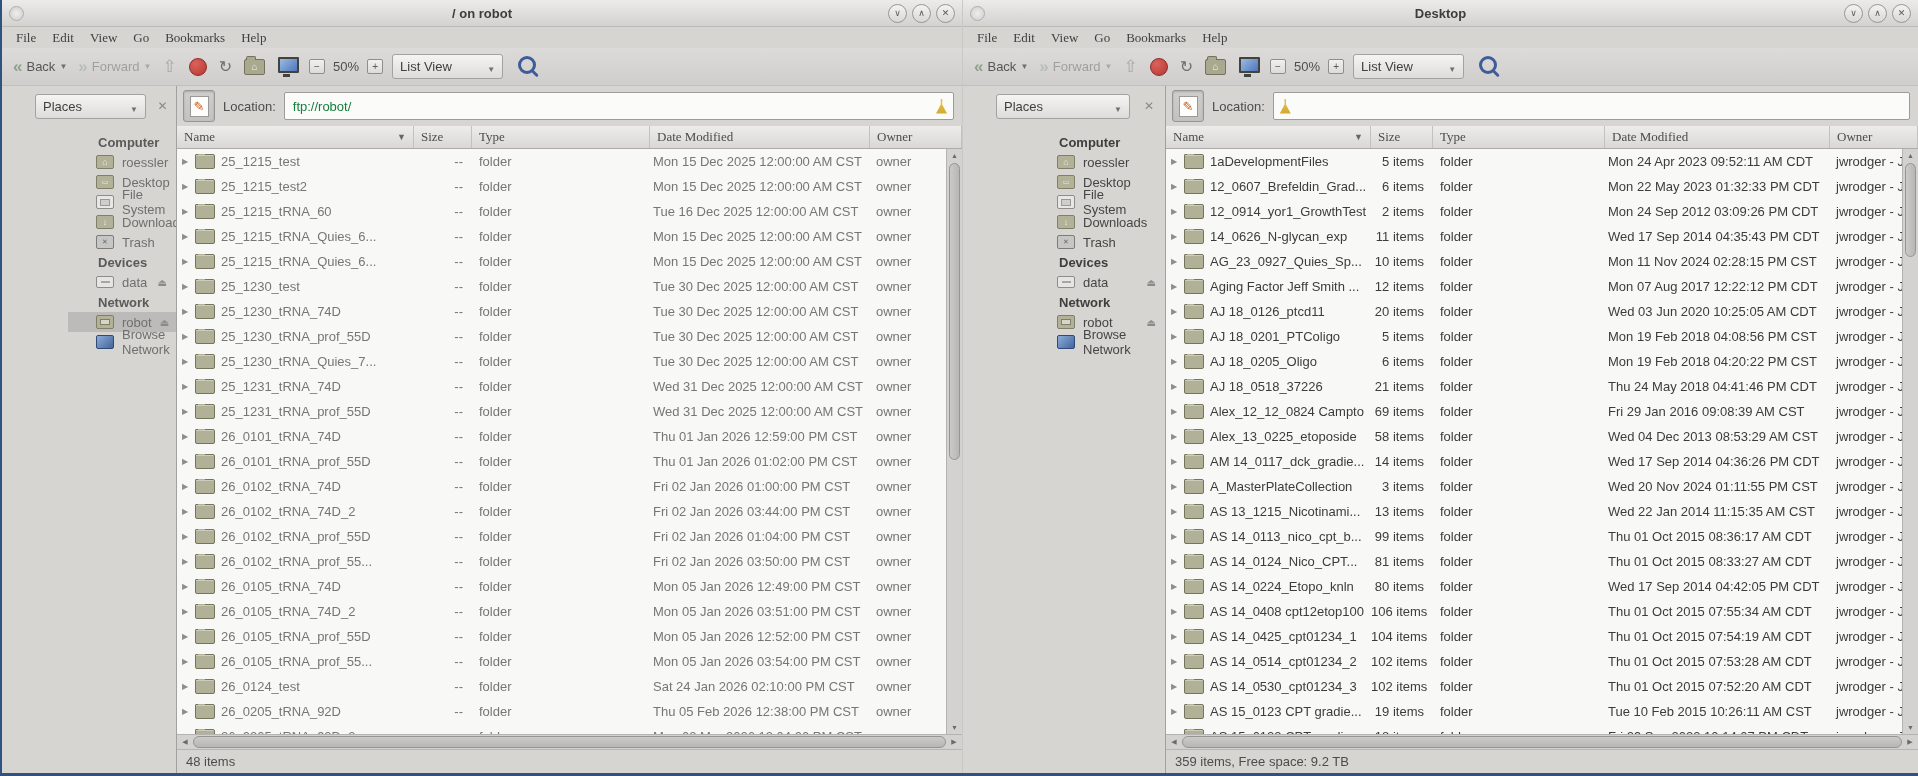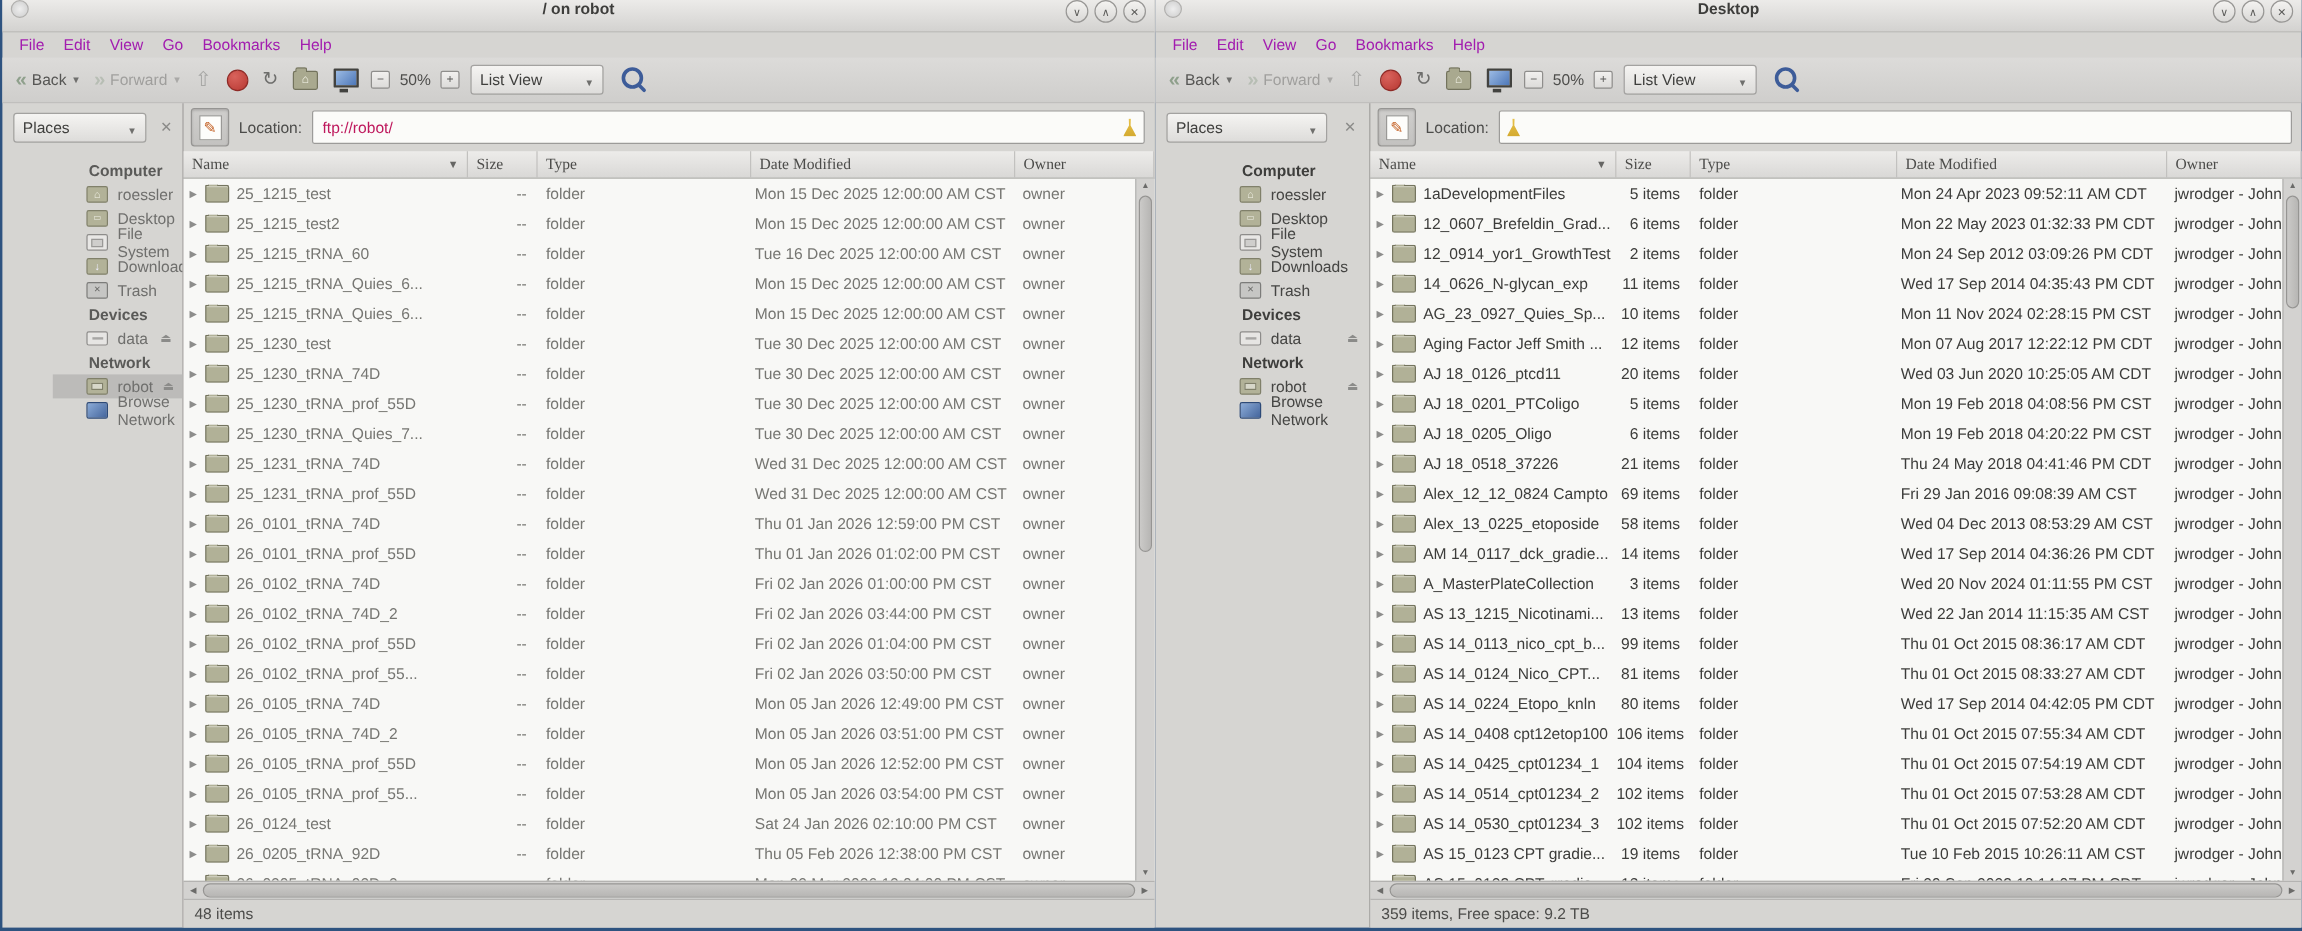--- a/index.html
+++ b/index.html
@@ -5,31 +5,31 @@
   html,body{margin:0;padding:0;}
   body{width:1918px;height:776px;background:#2e5380;position:relative;overflow:hidden;
        font-family:"Liberation Sans",sans-serif;-webkit-font-smoothing:antialiased;}
   .window{position:absolute;top:0;height:773px;background:#d6d5d2;display:flex;flex-direction:column;
           color:#4a4a48;font-size:13px;border-right:1px solid #98979533;}
   #win-left{left:2px;width:960px;}
   #win-right{left:963px;width:955px;}
 
   
   .titlebar{height:26px;flex:none;background:linear-gradient(#ecebe9,#d3d2d0);border-bottom:1px solid #bcbbb9;
-            display:flex;padding:0 7px;position:relative;}
+            display:flex;align-items:center;padding:0 7px;position:relative;}
   .title{position:absolute;left:0;right:0;text-align:center;font-weight:bold;color:#3d3d3b;font-size:13px;pointer-events:none;}
   .app-circle{width:13px;height:13px;border-radius:50%;border:1px solid #b0afad;background:radial-gradient(#eee,#ccc);}
   .win-btns{margin-left:auto;display:flex;gap:5px;z-index:2;}
   .wbtn{width:17px;height:17px;border-radius:50%;border:1px solid #98
 9795;border:1px solid #989795;background:linear-gradient(#f4f3f1,#d9d8d6);
         display:flex;align-items:center;justify-content:center;font-size:9px;color:#5a5a58;}
 
   
   .menubar{height:21px;flex:none;display:flex;align-items:center;padding:0 6px;}
-  .menu-item{padding:2px 8px 2px 8px;color:#a21caf;}
+  .menu-item{padding:2px 8px 2px 8px;color:#404040;font-family:Liberation Serif, serif;}
 
   
   .toolbar{height:37px;flex:none;display:flex;align-items:center;gap:5px;padding:0 8px;
            background:linear-gradient(#dcdbd9,#cfcecc);border-bottom:1px solid #c0bfbd;}
   .tbtn{display:flex;align-items:center;gap:4px;padding:3px 3px;color:#565654;}
   .chev{font-size:17px;line-height:12px;color:#8fa08c;font-weight:bold;}
   .ddarrow{font-size:8px;color:#6f6f6d;}
   .disabled{opacity:.42;}
   .up-glyph{font-size:17px;color:#a7a7a5;line-height:14px;}
   .stop{width:16px;height:16px;border-radius:50%;background:radial-gradient(circle at 35% 30%,#d9635c,#b73832);
@@ -46,38 +46,38 @@
         display:flex;align-items:center;justify-content:center;font-size:10px;color:#5a5a58;line-height:10px;}
   .zoomlabel{color:#4e4e4c;padding:0 3px;}
   .combo{border:1px solid #a3a2a0;background:linear-gradient(#f5f4f2,#dddcda);border-radius:3px;
          padding:4px 7px;display:flex;align-items:flex-end;min-width:95px;color:#3f3f3d;margin:0 4px;}
   .combo .ddarrow{margin-left:auto;padding-left:12px;}
   .mag{width:12px;height:12px;border:3px solid #3d5c99;border-radius:50%;position:relative;margin:0 4px 3px 6px;}
   .mag::after{content:"";position:absolute;width:8px;height:3px;background:#3d5c99;border-radius:2px;
               transform:rotate(45deg);right:-6px;bottom:-4px;}
 
   
-  .body-cols{flex:1;display:flex;min-height:0;}
+  .body-cols{flex:1;display:flex;min-height:0;margin-left:24px;}
   .sidecol{flex:none;display:flex;flex-direction:column;border-right:1px solid #a2a19f;}
   #win-left .sidecol{width:150px;}
   #win-right .sidecol{width:178px;}
   .places-row{height:40px;flex:none;display:flex;align-items:center;padding:0 5px;gap:4px;}
   .places-combo{flex:1;}
   .xbtn{width:22px;height:22px;display:flex;align-items:center;justify-content:center;color:#8a8a88;font-size:12px;}
   .listcol{flex:1;display:flex;flex-direction:column;min-width:0;}
   .loc-row{height:40px;flex:none;display:flex;align-items:center;gap:8px;padding:0 8px 0 6px;}
   .pencil-btn{width:30px;height:30px;border:1px solid #96
 9593;border:1px solid #969593;border-radius:3px;background:linear-gradient(#cfcecc,#c3c2c0);
        box-shadow:inset 0 1px 2px rgba(0,0,0,.18);display:flex;align-items:center;justify-content:center;flex:none;}
   .pencil-page{width:17px;height:19px;background:#fdfdfb;border:1px solid #9a9997;display:flex;align-items:center;justify-content:center;}
   .pencil-glyph{color:#c25c1e;font-size:13px;transform:rotate(0deg);}
   .loc-label{color:#4c4c4a;white-space:nowrap;}
   .loc-entry{flex:1;height:26px;background:#fbfbf9;border:1px solid #9c9b99;border-radius:2px;
              display:flex;align-items:center;padding:0 6px;min-width:0;}
-  .loc-input{flex:1;border:none;outline:none;background:transparent;font:13px "Liberation Sans",sans-serif;color:#be185d;min-width:0;}
+  .loc-input{flex:1;border:none;outline:none;background:transparent;font:13px "Liberation Sans",sans-serif;color:#15803d;min-width:0;}
   .broom{width:11px;height:15px;background:linear-gradient(#e8c24a,#d3a92f);flex:none;
          clip-path:polygon(42% 0,58% 0,56% 40%,100% 100%,0 100%,44% 40%);position:relative;}
 
   
   .side-tree{flex:1;padding-top:6px;overflow:hidden;padding-left:42px;}
   .side-entry{height:20px;display:flex;align-items:center;}
   .t-header{font-weight:bold;color:#5a5a58;padding-left:12px;}
   .t-item{padding-left:28px;gap:8px;color:#6f6f6d;}
   #win-right .t-item{color:#454543;}
   #win-right .t-header{color:#3e3e3c;}

